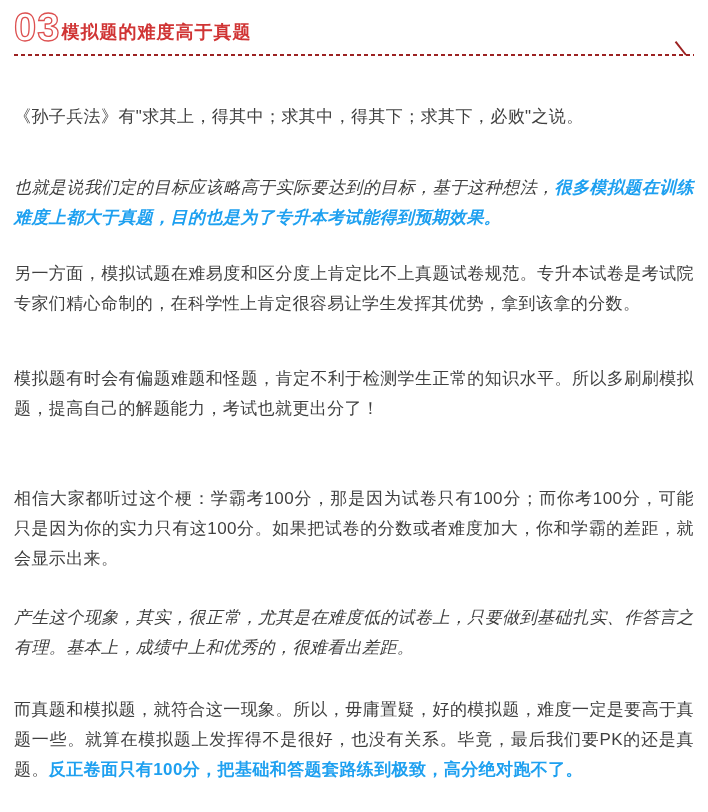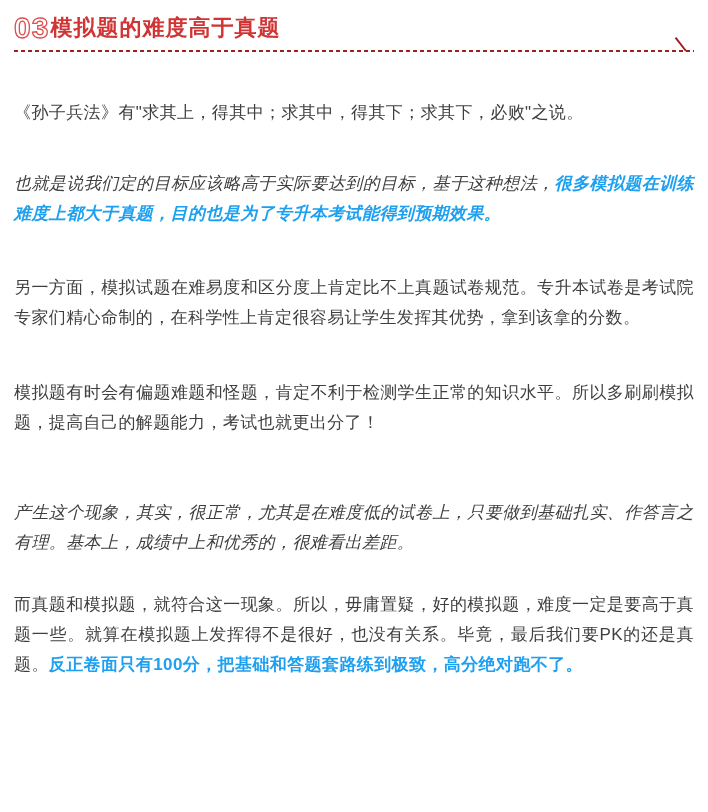--- a/index.html
+++ b/index.html
@@ -17,30 +17,30 @@
   .sec-heading {
     position: relative;
     margin: 0;
     padding-bottom: 7px;
     line-height: 34px;
     white-space: nowrap;
   }
   .sec-num {
     display: inline-block;
     vertical-align: -3px;
-    font-size: 30px;
+    font-size: 40px;
     font-weight: 800;
     letter-spacing: 1px;
     color: #e05555;
     -webkit-text-fill-color: #ffffff;
     -webkit-text-stroke: 1.3px #dd5050;
     margin-right: 1px;
   }
   .sec-title {
-    font-size: 22px;
+    font-size: 18px;
     font-weight: 700;
     color: #d03434;
     letter-spacing: 1px;
   }
   .sec-underline {
     position: absolute;
     left: 0;
     right: 0;
     bottom: 0;
     height: 2px;
@@ -63,21 +63,21 @@
     font-size: 17px;
     line-height: 30px;
     letter-spacing: 0.4px;
     text-align: justify;
   }
   .hl { color: #1ea0f0; font-weight: 700; }
   
   #sec-03 .sec-heading { margin-top: 2px; }
   #sec-03 p.p-0 { margin-top: 46px; }
   #sec-03 p.p-1 { margin-top: 41px; font-style: italic; }
-  #sec-03 p.p-2 { margin-top: 44px; }
+  #sec-03 p.p-2 { margin-top: 26px; }
   #sec-03 p.p-3 { margin-top: 45px; }
   #sec-04 { margin-top: 60px; }
   #sec-04 p.p-0 { margin-top: 12px; }
   #sec-04 p.p-1 { margin-top: 29px; font-style: italic; }
   #sec-04 p.p-2 { margin-top: 32px; }
 </style>
 </head>
 <body>
 
 <div class="article">
@@ -88,17 +88,18 @@
       <span class="sec-underline"></span>
       <span class="tick"></span>
     </h2>
     <p class="p-0"><span>《孙子兵法》有"求其上，得其中；求其中，得其下；求其下，必败"之说。</span></p>
     <p class="p-1"><span>也就是说我们定的目标应该略高于实际要达到的目标，基于这种想法，</span><span class="hl">很多模拟题在训练难度上都大于真题，目的也是为了专升本考试能得到预期效果。</span></p>
     <p class="p-2"><span>另一方面，模拟试题在难易度和区分度上肯定比不上真题试卷规范。专升本试卷是考试院专家们精心命制的，在科学性上肯定很容易让学生发挥其优势，拿到该拿的分数。</span></p>
     <p class="p-3"><span>模拟题有时会有偏题难题和怪题，肯定不利于检测学生正常的知识水平。所以多刷刷模拟题，提高自己的解题能力，考试也就更出分了！</span></p>
   </div>
 
   <div class="sec" id="sec-04">
+    <p class="p-0"><span>相信大家都听过这个梗：学霸考100分，那是因为试卷只有100分；而你考100分，可能只是因为你的实力只有这100分。如果把试卷的分数或者难度加大，你和学霸的差距，就会显示出来。</span></p>
     <p class="p-1"><span>产生这个现象，其实，很正常，尤其是在难度低的试卷上，只要做到基础扎实、作答言之有理。基本上，成绩中上和优秀的，很难看出差距。</span></p>
     <p class="p-2"><span>而真题和模拟题，就符合这一现象。所以，毋庸置疑，好的模拟题，难度一定是要高于真题一些。就算在模拟题上发挥得不是很好，也没有关系。毕竟，最后我们要PK的还是真题。</span><span class="hl">反正卷面只有100分，把基础和答题套路练到极致，高分绝对跑不了。</span></p>
   </div>
 
 </div>
 
 </body></html>

